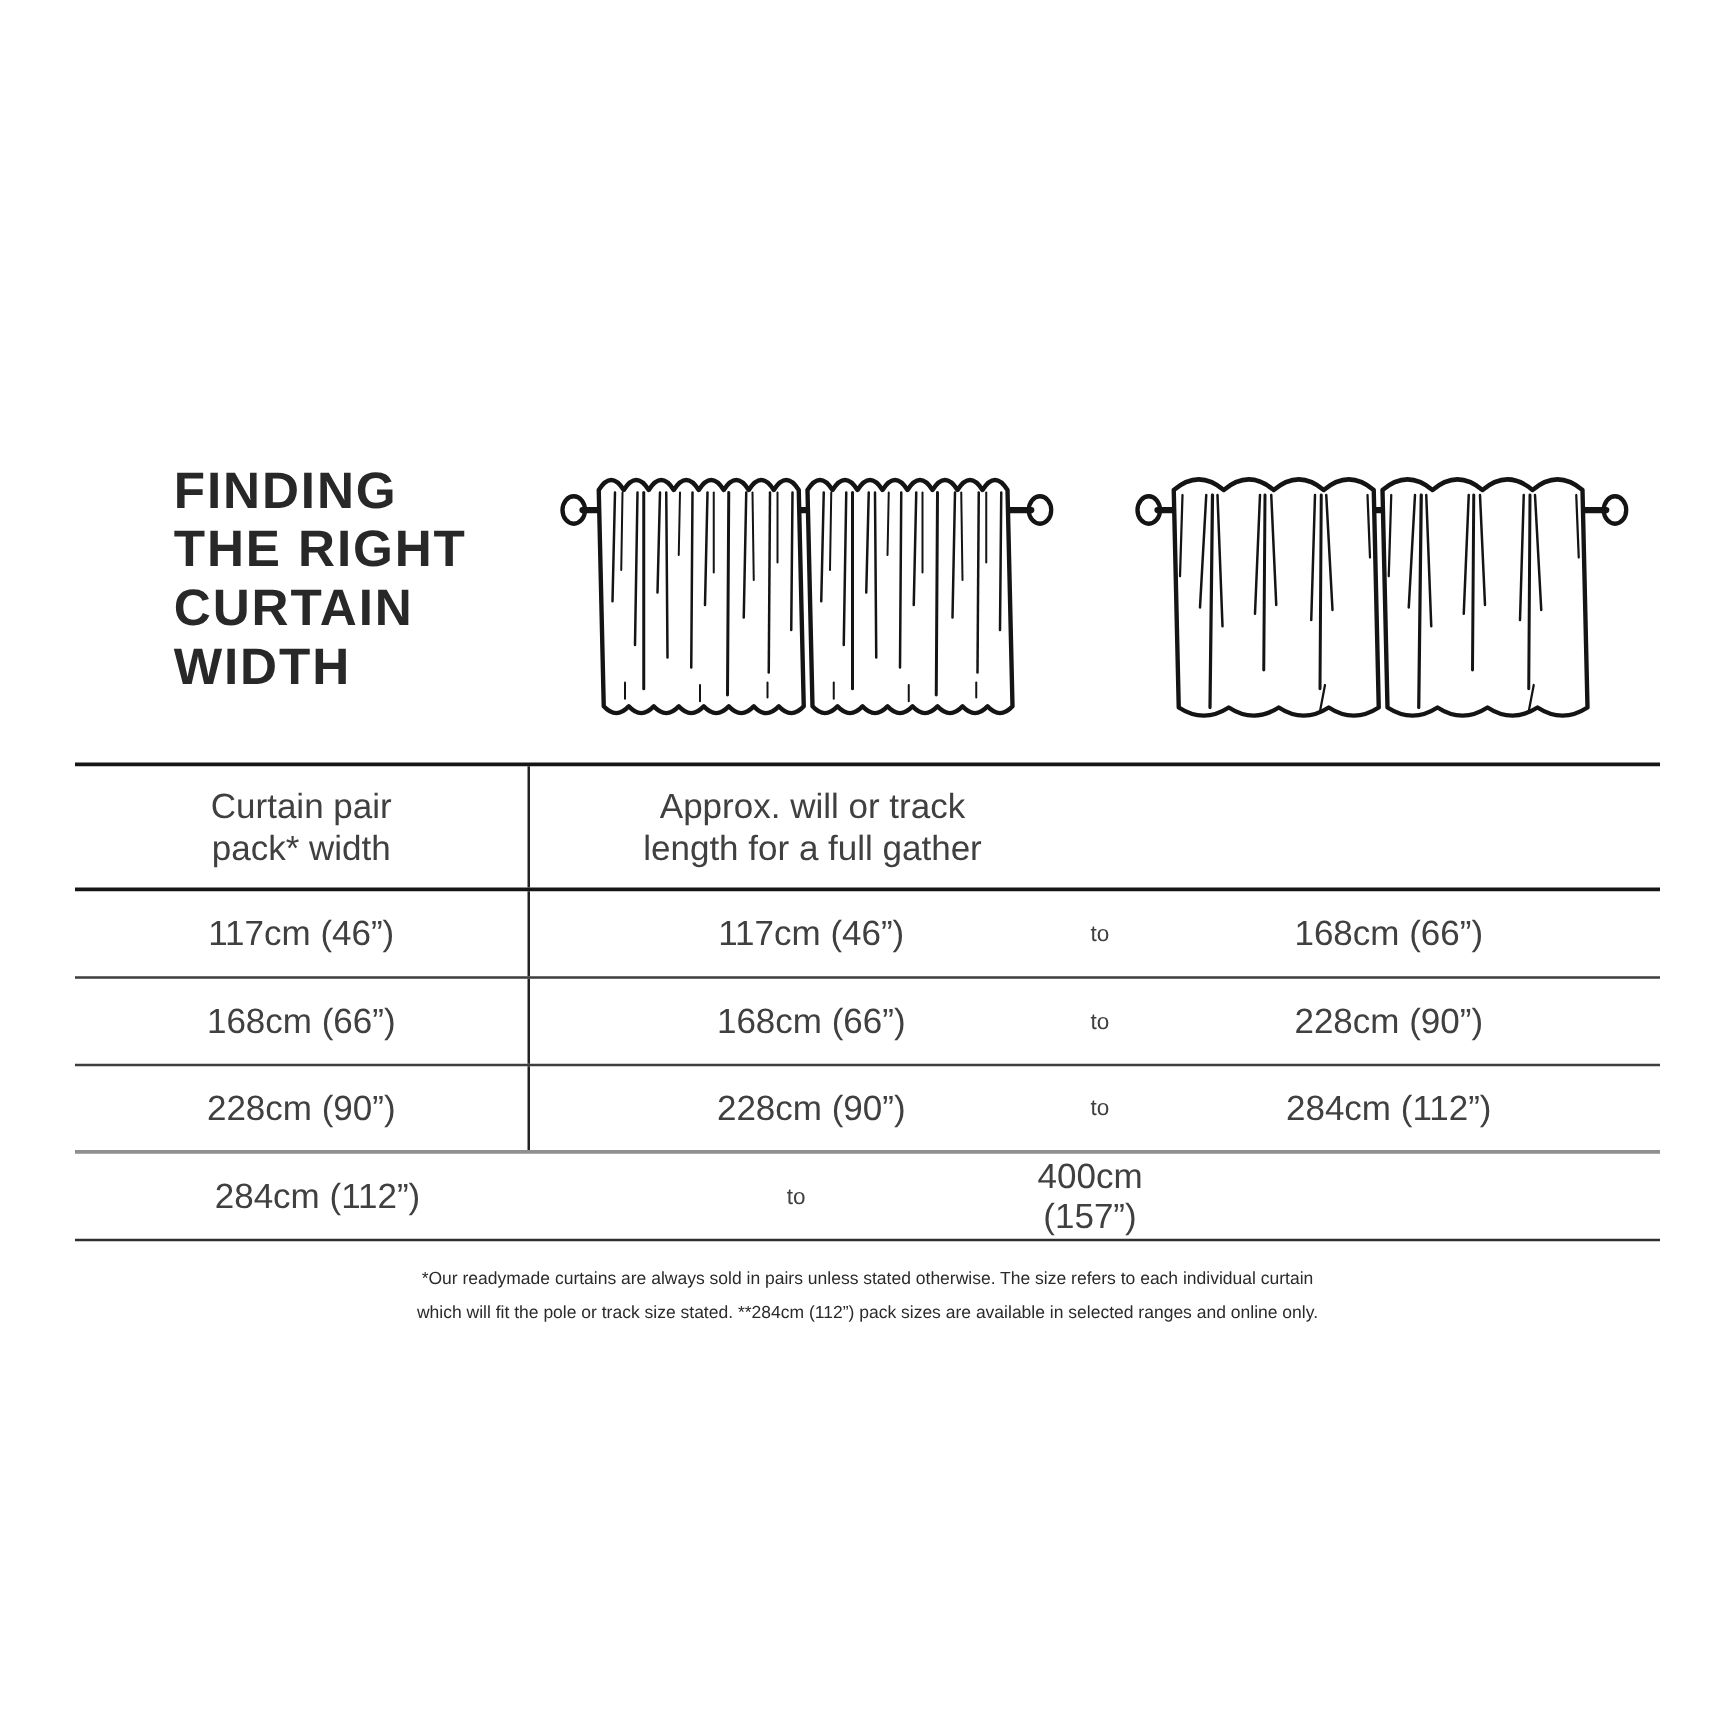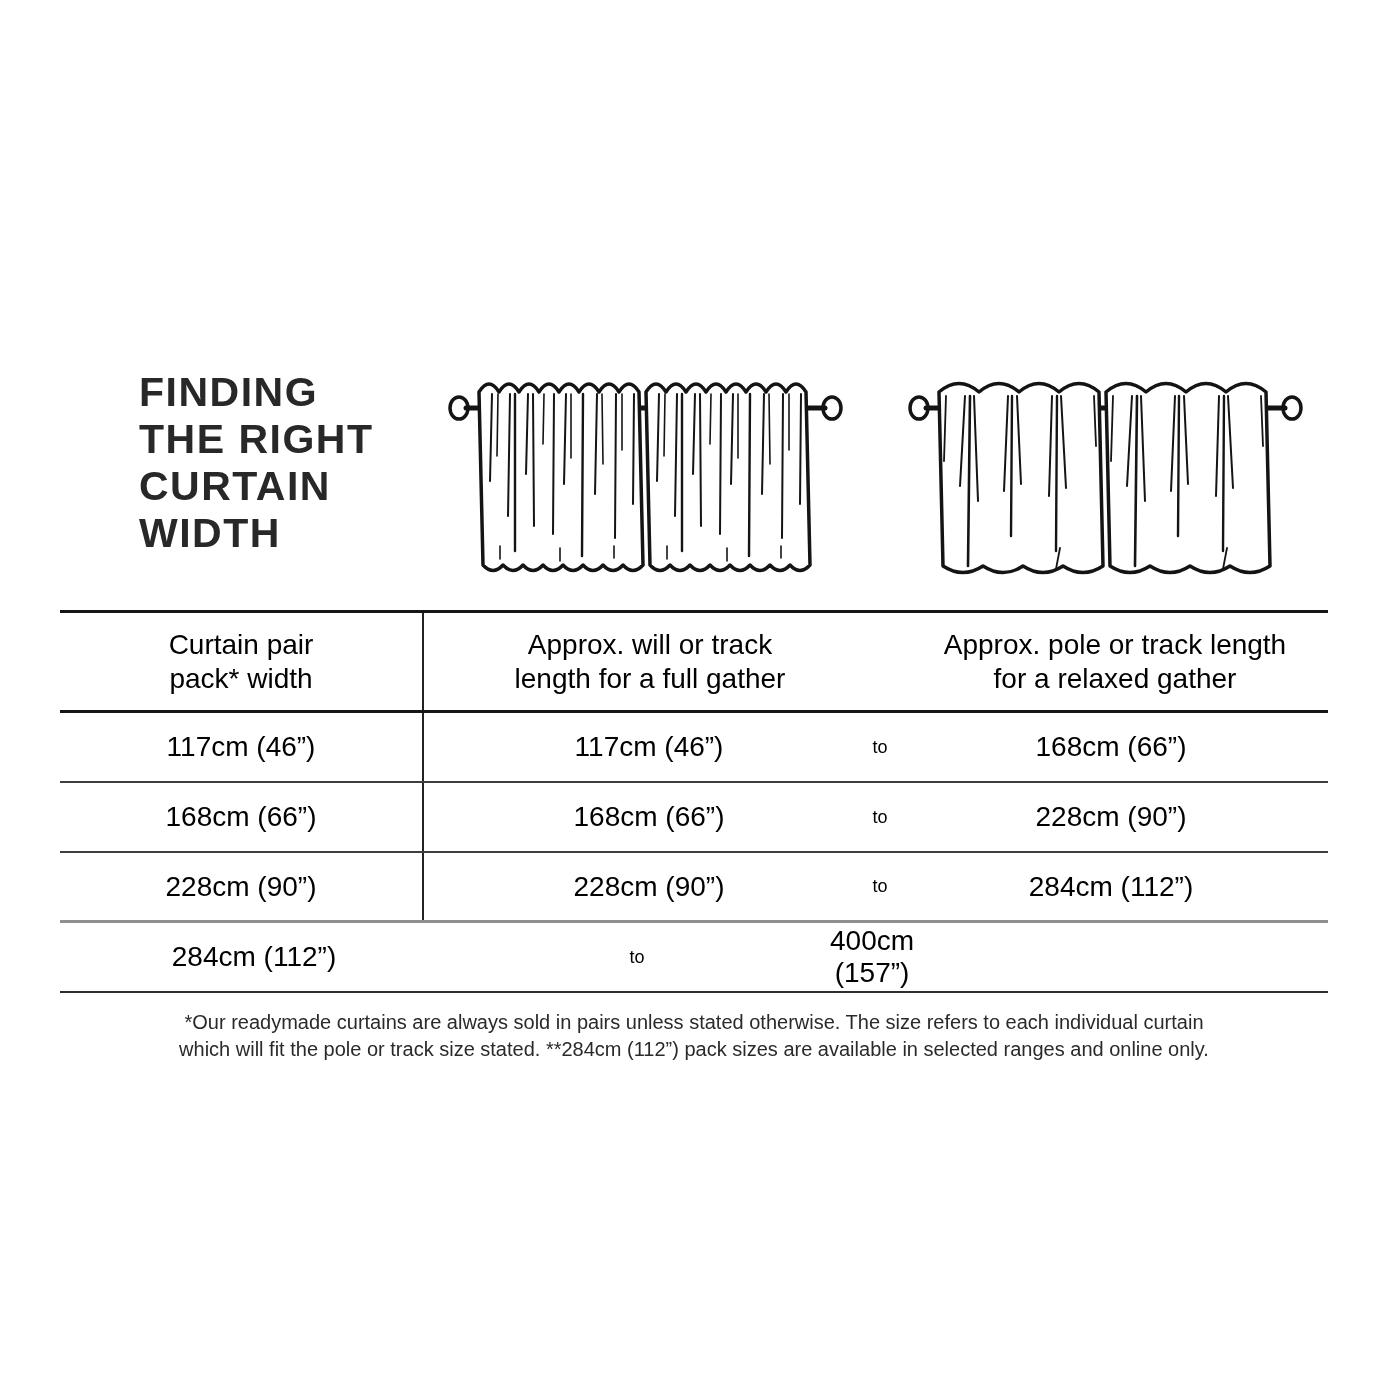--- a/index.html
+++ b/index.html
@@ -31,21 +31,21 @@
   .illo-relaxed { left: 908px; }
   .illo svg { display: block; }
 
   
   .size-table {
     position: absolute;
     left: 60px;
     top: 610px;
     width: 1268px;
     border-top: 3px solid #161616;
-    color: #000000;
+    color: #404040;
   }
   .thead {
     display: grid;
     grid-template-columns: 364px 452px 1fr;
     height: 100px;
     border-bottom: 3px solid #161616;
   }
   .trow {
     display: grid;
     grid-template-columns: 364px 426px 60px 1fr;
@@ -67,21 +67,21 @@
   .cell.to-cell { font-size: 18px; }
   .cell.relaxed { padding-right: 16px; }
   .cell.hdr-relaxed { padding-left: 26px; }
 
   .footnote {
     position: absolute;
     left: 60px;
     top: 1009px;
     width: 1268px;
     text-align: center;
-    font-size: 20px;
+    font-size: 14px;
     line-height: 27px;
     color: #2a2a2a;
   }
 
   .stroke { stroke: #141414; fill: none; stroke-linecap: round; }
   .panel { fill: #ffffff; stroke: #141414; stroke-width: 3.5; stroke-linejoin: round; }
 </style>
 </head>
 <body>
 
@@ -189,22 +189,20 @@
       </g>
     </svg>
   </div>
 
   <div class="size-table">
     <div class="thead">
       <div class="cell hdr col1">Curtain pair
 pack* width</div>
       <div class="cell hdr">Approx. will or track
 length for a full gather</div>
-      <div class="cell hdr hdr-relaxed">Approx. pole or track length
-for a relaxed gather</div>
     </div>
 
     <div class="trow row-1">
       <div class="cell col1">117cm (46”)</div>
       <div class="cell full">117cm (46”)</div>
       <div class="cell to-cell">to</div>
       <div class="cell relaxed">168cm (66”)</div>
     </div>
 
     <div class="trow row-2">

